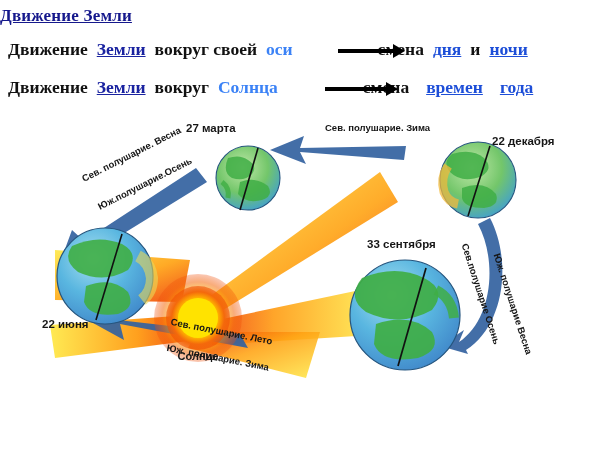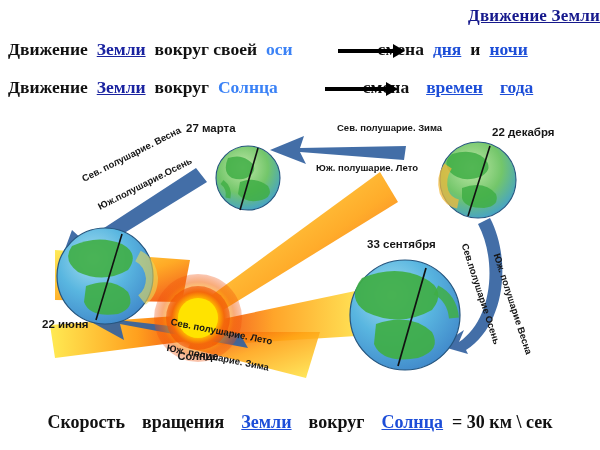--- a/index.html
+++ b/index.html
@@ -2,21 +2,21 @@
 <html><head>
 <meta charset="utf-8">
 <style>
   html,body{margin:0;padding:0;background:#fff;}
   body{width:600px;height:450px;overflow:hidden;
        font-family:"Liberation Serif", serif;}
   .page{position:relative;width:600px;height:450px;background:#ffffff;}
 
   
   .title{
-    position:absolute;left:0;top:6px;width:600px;text-align:right;
+    position:absolute;left:0;top:6px;width:600px;text-align:left;
     font-family:"Liberation Serif",serif;font-weight:bold;font-size:17px;
     color:#15188c;text-decoration:underline;letter-spacing:.2px;
   }
   .line{
     position:absolute;left:8px;white-space:nowrap;
     font-family:"Liberation Serif",serif;font-weight:bold;font-size:17.5px;
     color:#111111;
   }
   .line1{top:39px;}
   .line2{top:77px;}
@@ -172,30 +172,26 @@
         <path d="M376,214 q34,-12 56,8 q10,18 -14,26 q-36,6 -44,-14 Z" fill="#3fae45" opacity=".92"></path>
         <path d="M436,180 q16,8 18,28" fill="none" stroke="#3fae45" stroke-width="10" opacity=".85"></path>
         <line x1="426" y1="158" x2="398" y2="256" stroke="#111" stroke-width="1.7"></line>
       </g>
     </svg>
 
     <div class="cap date" style="left:186px;top:12px;">27 марта</div>
     <div class="cap hemi" style="left:80px;top:64px;transform:rotate(-27deg);transform-origin:left top;">Сев. полушарие. Весна</div>
     <div class="cap hemi" style="left:96px;top:92px;transform:rotate(-27deg);transform-origin:left top;">Юж.полушарие.Осень</div>
 
-    <div class="cap date" style="left:492px;top:16px;">22 декабря</div>
-    <div class="cap hemi" style="left:325px;top:12px;margin-left:12px;">Сев. полушарие. Зима</div>
-    <div class="cap hemi" style="left:316px;top:52px;">Юж. полушарие. Лето</div>
+    <div class="cap date" style="left:492px;top:25px;">22 декабря</div>
+    <div class="cap hemi" style="left:325px;top:12px;">Сев. полушарие. Зима</div>
 
     <div class="cap date" style="left:367px;top:128px;">33 сентября</div>
     <div class="cap hemi" style="left:470px;top:132px;transform:rotate(72deg);transform-origin:left top;">Сев.полушарие Осень</div>
     <div class="cap hemi" style="left:502px;top:142px;transform:rotate(72deg);transform-origin:left top;">Юж. полушарие Весна</div>
 
     <div class="cap date" style="left:42px;top:208px;">22 июня</div>
     <div class="cap hemi" style="left:172px;top:206px;transform:rotate(11deg);transform-origin:left top;">Сев. полушарие. Лето</div>
     <div class="cap hemi" style="left:168px;top:232px;transform:rotate(11deg);transform-origin:left top;">Юж. полушарие. Зима</div>
   </div>
 
-  <div class="bottom">
-    <span>Скорость</span><span class="sp2"></span><span>вращения</span><span class="sp2"></span><span class="w-mag">Земли</span><span class="sp2"></span><span>вокруг</span><span class="sp2"></span><span class="w-mag">Солнца</span><span class="sp"></span><span>= 30 км \ сек</span>
-  </div>
 
 </div>
 
 </body></html>

